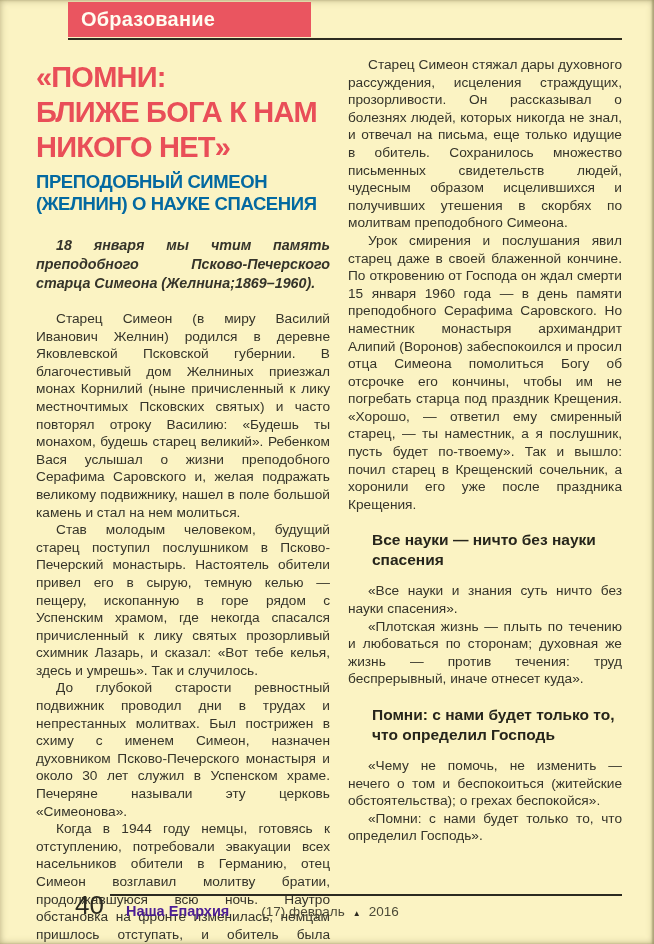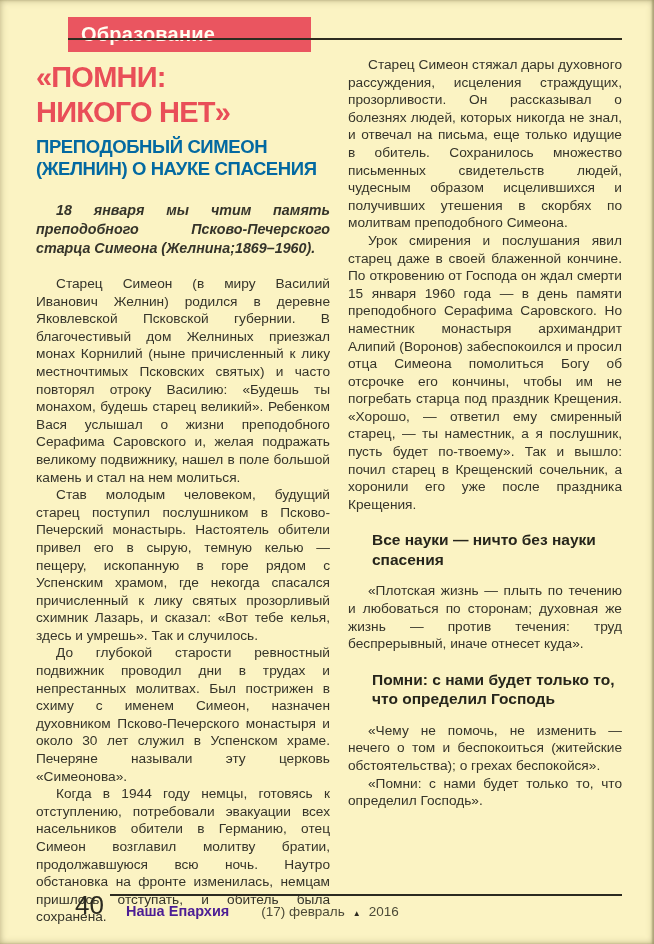--- a/index.html
+++ b/index.html
@@ -2,21 +2,21 @@
 <html lang="ru"><head>
 <meta charset="utf-8">
 <style>
   html,body{margin:0;padding:0;}
   body{font-family:"Liberation Sans",sans-serif;background:#e8e2c2;}
   .page{
     position:relative;width:654px;height:944px;background:#FBF3C3;overflow:hidden;
     box-shadow:inset 0 0 7px rgba(110,100,55,.5), inset -2px 0 2px rgba(80,75,40,.35);
   }
   .section-tab{
-    position:absolute;left:68px;top:17px;width:243px;height:35px;background:#EA5560;
+    position:absolute;left:68px;top:2px;width:243px;height:35px;background:#EA5560;
     display:flex;align-items:center;padding-left:13px;box-sizing:border-box;
   }
   .section-tab span{color:#FFFDF0;font-size:20px;font-weight:bold;letter-spacing:0.2px;}
   .header-rule{position:absolute;left:68px;top:38px;width:554px;height:2px;background:#2E2C20;}
   .content{position:absolute;left:36px;top:56px;width:586px;display:flex;gap:18px;}
   .col-left{width:294px;}
   .col-right{width:274px;}
   .title{
     color:#E94E58;font-size:29px;line-height:35px;font-weight:bold;
     letter-spacing:-0.8px;margin:4px 0 6px 0;
@@ -61,37 +61,39 @@
   <div class="section-tab">
     <span>Образование</span>
   </div>
   <div class="header-rule"></div>
 
   <div class="content">
 
     <div class="col-left">
       <h1 class="title">
         <span>«ПОМНИ:</span>
+        <span>БЛИЖЕ БОГА К НАМ</span>
         <span>НИКОГО НЕТ»</span>
       </h1>
       <h2 class="subtitle">
         <span>ПРЕПОДОБНЫЙ СИМЕОН</span>
         <span>(ЖЕЛНИН) О НАУКЕ СПАСЕНИЯ</span>
       </h2>
       <p class="lead">18 января мы чтим память преподобного Псково-Печерского старца Симеона (Желнина;1869–1960).</p>
       <p class="body">Старец Симеон (в миру Василий Иванович Желнин) родился в деревне Яковлевской Псковской губернии. В благочестивый дом Желниных приезжал монах Корнилий (ныне причисленный к лику местночтимых Псковских святых) и часто повторял отроку Василию: «Будешь ты монахом, будешь старец великий». Ребенком Вася услышал о жизни преподобного Серафима Саровского и, желая подражать великому подвижнику, нашел в поле большой камень и стал на нем молиться.</p>
       <p class="body">Став молодым человеком, будущий старец поступил послушником в Псково-Печерский монастырь. Настоятель обители привел его в сырую, темную келью — пещеру, ископанную в горе рядом с Успенским храмом, где некогда спасался причисленный к лику святых прозорливый схимник Лазарь, и сказал: «Вот тебе келья, здесь и умрешь». Так и случилось.</p>
       <p class="body">До глубокой старости ревностный подвижник проводил дни в трудах и непрестанных молитвах. Был пострижен в схиму с именем Симеон, назначен духовником Псково-Печерского монастыря и около 30 лет служил в Успенском храме. Печеряне называли эту церковь «Симеонова».</p>
       <p class="body">Когда в 1944 году немцы, готовясь к отступлению, потребовали эвакуации всех насельников обители в Германию, отец Симеон возглавил молитву братии, продолжавшуюся всю ночь. Наутро обстановка на фронте изменилась, немцам пришлось отступать, и обитель была сохранена.</p>
     </div>
 
     <div class="col-right">
       <p class="body">Старец Симеон стяжал дары духовного рассуждения, исцеления страждущих, прозорливости. Он рассказывал о болезнях людей, которых никогда не знал, и отвечал на письма, еще только идущие в обитель. Сохранилось множество письменных свидетельств людей, чудесным образом исцелившихся и получивших утешения в скорбях по молитвам преподобного Симеона.</p>
       <p class="body">Урок смирения и послушания явил старец даже в своей блаженной кончине. По откровению от Господа он ждал смерти 15 января 1960 года — в день памяти преподобного Серафима Саровского. Но наместник монастыря архимандрит Алипий (Воронов) забеспокоился и просил отца Симеона помолиться Богу об отсрочке его кончины, чтобы им не погребать старца под праздник Крещения. «Хорошо, — ответил ему смиренный старец, — ты наместник, а я послушник, пусть будет по-твоему». Так и вышло: почил старец в Крещенский сочельник, а хоронили его уже после праздника Крещения.</p>
       <h3 class="subhead">Все науки — ничто без науки спасения</h3>
+      <p class="body">«Все науки и знания суть ничто без науки спасения».</p>
       <p class="body">«Плотская жизнь — плыть по течению и любоваться по сторонам; духовная же жизнь — против течения: труд беспрерывный, иначе отнесет куда».</p>
       <h3 class="subhead">Помни: с нами будет только то, что определил Господь</h3>
       <p class="body">«Чему не помочь, не изменить — нечего о том и беспокоиться (житейские обстоятельства); о грехах беспокойся».</p>
       <p class="body">«Помни: с нами будет только то, что определил Господь».</p>
     </div>
 
   </div>
 
   <div class="footer">
     <div class="footer-num">40</div>

